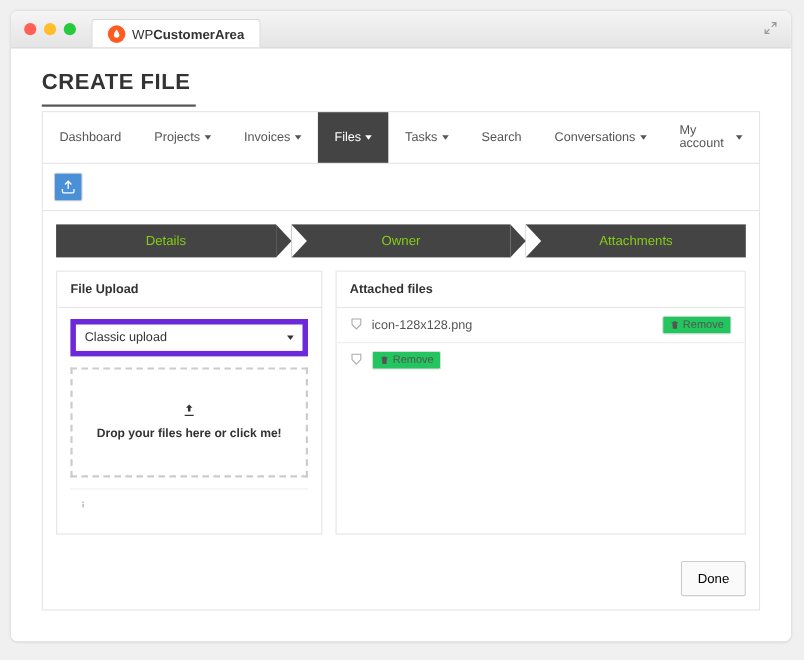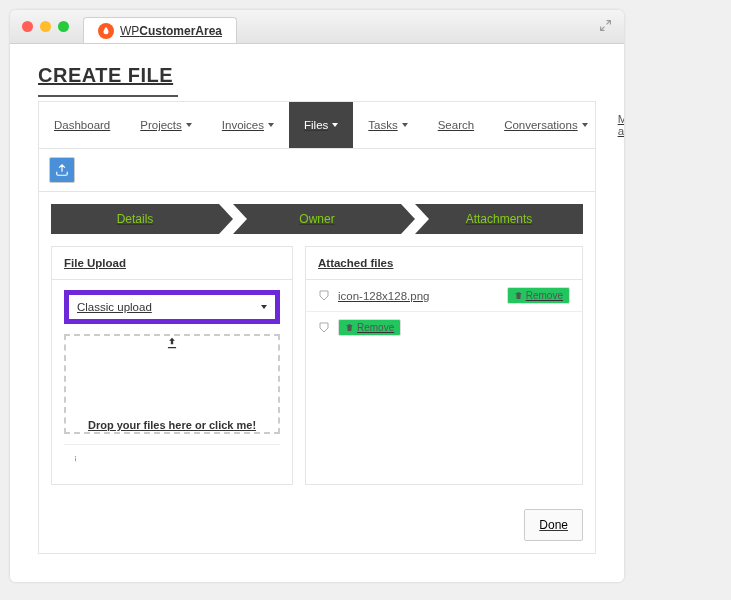--- a/index.html
+++ b/index.html
@@ -1,17 +1,17 @@
 <!DOCTYPE html>
 <html><head>
 <meta charset="utf-8">
 <style>
 * { margin: 0; padding: 0; box-sizing: border-box; }
 body { font-family: -apple-system, "Helvetica Neue", Arial, sans-serif; background: #f0f0f0; padding: 10px; font-size: 12px; color: #333; }
-.window { width: 614px; background: #fff; border-radius: 6px; overflow: hidden; box-shadow: 0 0 3px rgba(0,0,0,0.15); text-decoration: underline; }
+.window { width: 709px; background: #fff; border-radius: 6px; overflow: hidden; box-shadow: 0 0 3px rgba(0,0,0,0.15); }
 .titlebar { height: 34px; background: linear-gradient(#f5f5f5, #e4e4e4); border-bottom: 1px solid #d0d0d0; display: flex; align-items: center; padding: 0 12px; position: relative; }
 .dots { display: flex; gap: 7px; }
 .dot { width: 11px; height: 11px; border-radius: 50%; }
 .dot.r { background: #ff5f56; }
 .dot.y { background: #ffbd2e; }
 .dot.g { background: #27c93f; }
 .titlebar .tab { margin-left: 14px; height: 26px; align-self: flex-end; background: #fff; border: 1px solid #d0d0d0; border-bottom: none; border-radius: 4px 4px 0 0; padding: 0 14px; display: flex; align-items: center; gap: 6px; }
 .logoicon { width: 16px; height: 16px; border-radius: 50%; background: #ff5a1f; display: inline-flex; align-items: center; justify-content: center; }
 .logoicon svg { width: 10px; height: 10px; }
 .titlebar .brand { font-size: 12px; color: #333; }
@@ -34,21 +34,21 @@
 .step:last-child::after { display: none; }
 .step::before { content: ""; position: absolute; left: 0; top: 0; border-top: 15px solid transparent; border-bottom: 15px solid transparent; border-left: 14px solid #fff; }
 .step:first-child::before { display: none; }
 .body { padding: 12px; display: flex; gap: 12px; }
 .col { border: 1px solid #e5e5e5; }
 .col.left { width: 242px; flex: none; }
 .col.right { flex: 1; }
 .colhead { padding: 10px 12px; font-weight: 700; font-size: 11.5px; border-bottom: 1px solid #e5e5e5; }
 .colbody { padding: 10px 12px; }
 .select { border: 5px solid #6d28d9; padding: 6px 8px; font-size: 11.5px; display: flex; justify-content: space-between; align-items: center; cursor: pointer; background: #fff; }
-.drop { margin-top: 10px; border: 2px dashed #ccc; height: 100px; display: flex; flex-direction: column; align-items: center; justify-content: space-between; gap: 4px; color: #333; cursor: pointer; }
+.drop { margin-top: 10px; border: 2px dashed #ccc; height: 100px; display: flex; flex-direction: column; align-items: center; justify-content: center; gap: 4px; color: #333; cursor: pointer; }
 .drop .icon { font-size: 13px; }
 .drop .txt { font-size: 11px; font-weight: 700; text-align: center; line-height: 1.3; }
 .hint { margin-top: 10px; padding: 8px 6px; border-top: 1px solid #eee; font-size: 10.5px; color: #999; display: flex; gap: 6px; }
 .filelist { }
 .filerow { display: flex; align-items: center; padding: 7px 12px; border-bottom: 1px solid #eee; font-size: 11.5px; color: #555; }
 .filerow:last-child { border-bottom: none; }
 .filerow .fi { margin-right: 8px; color: #aaa; }
 .filerow .fn { flex: 1; }
 .removebtn { border: 1px solid #ddd; background: #22c55e; padding: 2px 6px; font-size: 10px; cursor: pointer; display: flex; align-items: center; gap: 3px; border-radius: 2px; color: #555; }
 .footer { padding: 12px; display: flex; justify-content: flex-end; }

